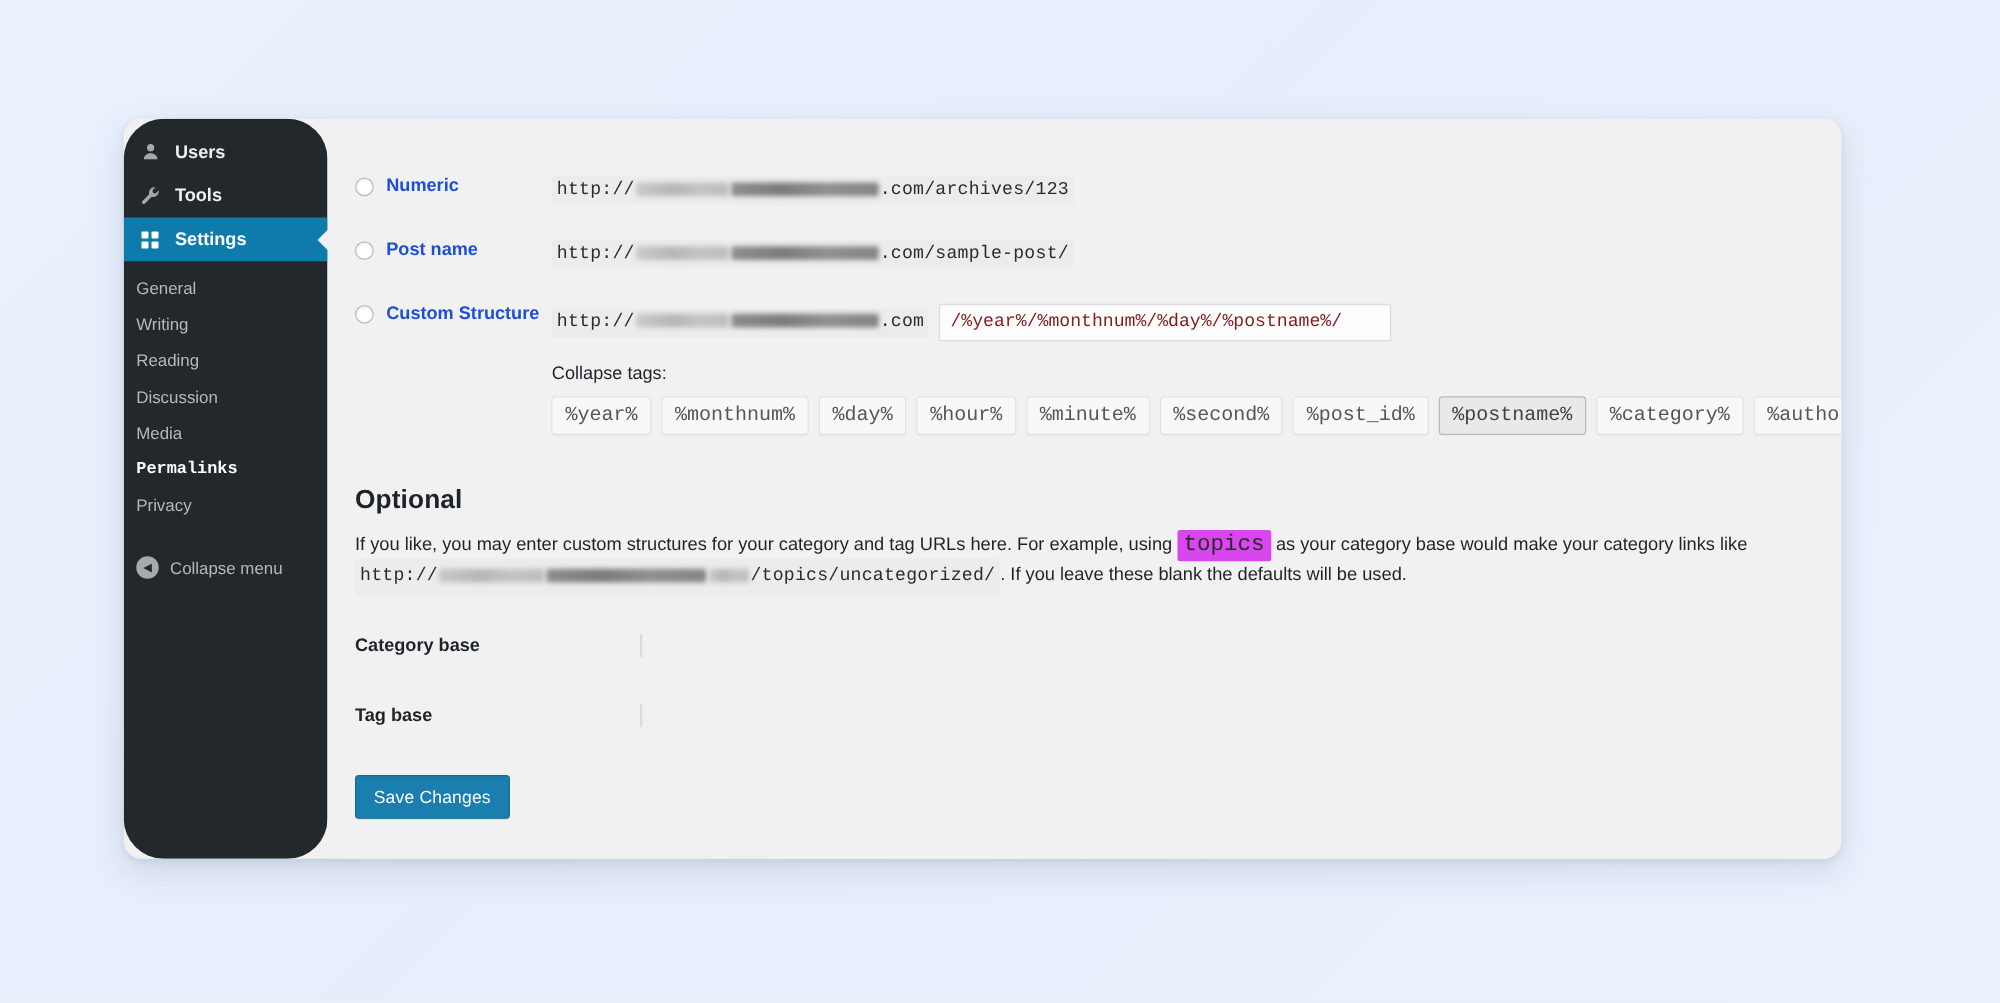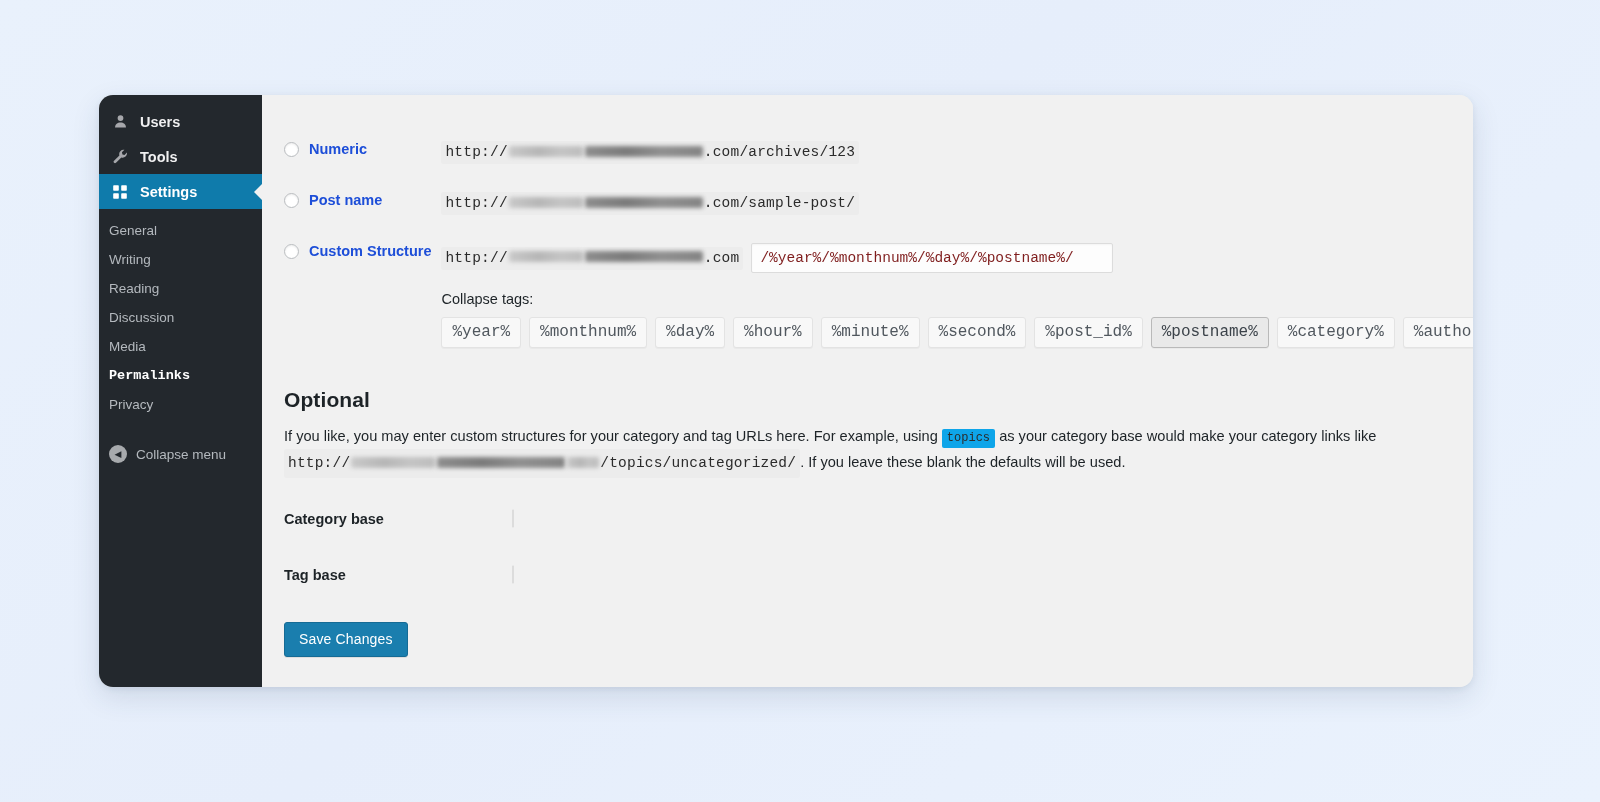--- a/index.html
+++ b/index.html
@@ -30,20 +30,21 @@
 
   
   #sidebar {
     width: 163px;
     flex: 0 0 163px;
     background: #23282d;
     color: #eee;
     padding-top: 9px;
     position: relative;
     font-size: 14px;
+    border-radius: 32px;
   }
   .menu-top {
     display: flex;
     align-items: center;
     height: 35px;
     padding: 0 0 0 10px;
     color: #f0f0f1;
     font-weight: bold;
     font-size: 14.5px;
     position: relative;
@@ -217,22 +218,22 @@
   }
   p.desc {
     font-size: 14.6px;
     line-height: 22px;
     color: #1d2327;
     margin: 0;
     max-width: 1130px;
   }
   code.inline {
     font-family: "Liberation Mono", monospace;
-    font-size: 12px;
-    background: #0ea5e9;
+    font-size: 18px;
+    background: #d946ef;
     padding: 2px 5px 3px 5px;
     border-radius: 2px;
     color: #2b2b2b;
   }
 
   .field-label {
     font-weight: bold;
     font-size: 14.5px;
     color: #1d2327;
     white-space: nowrap;

